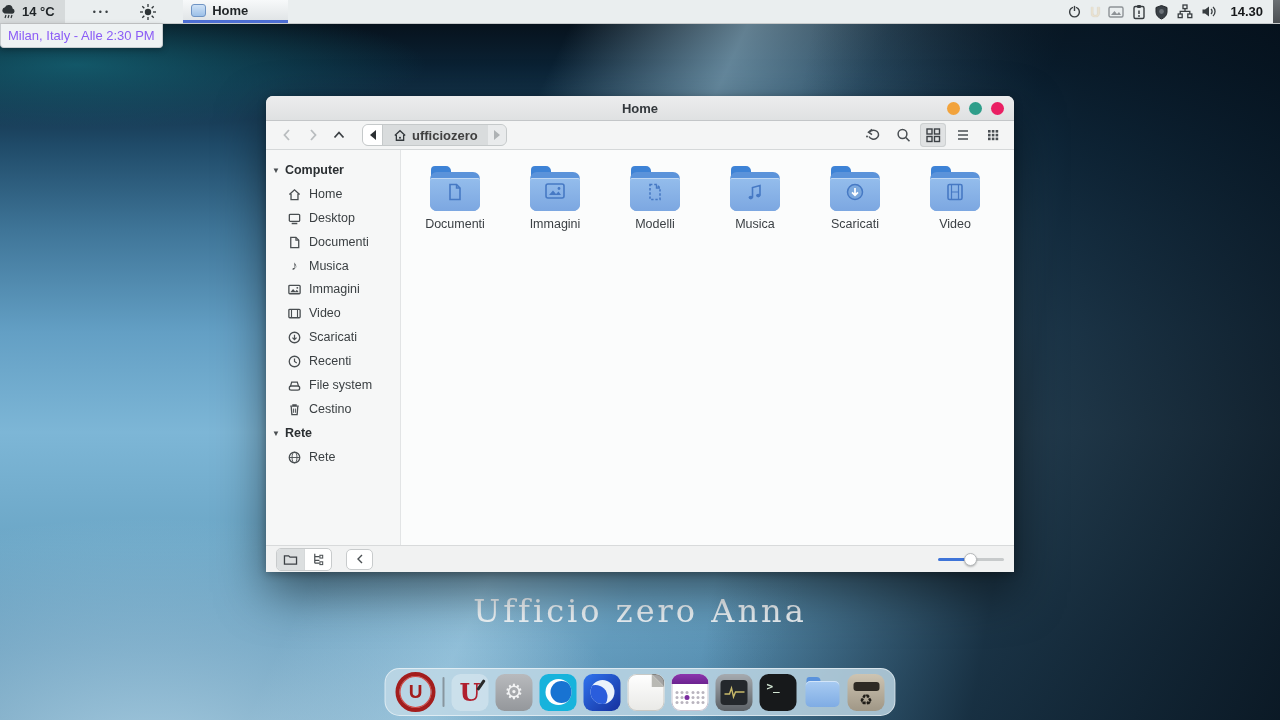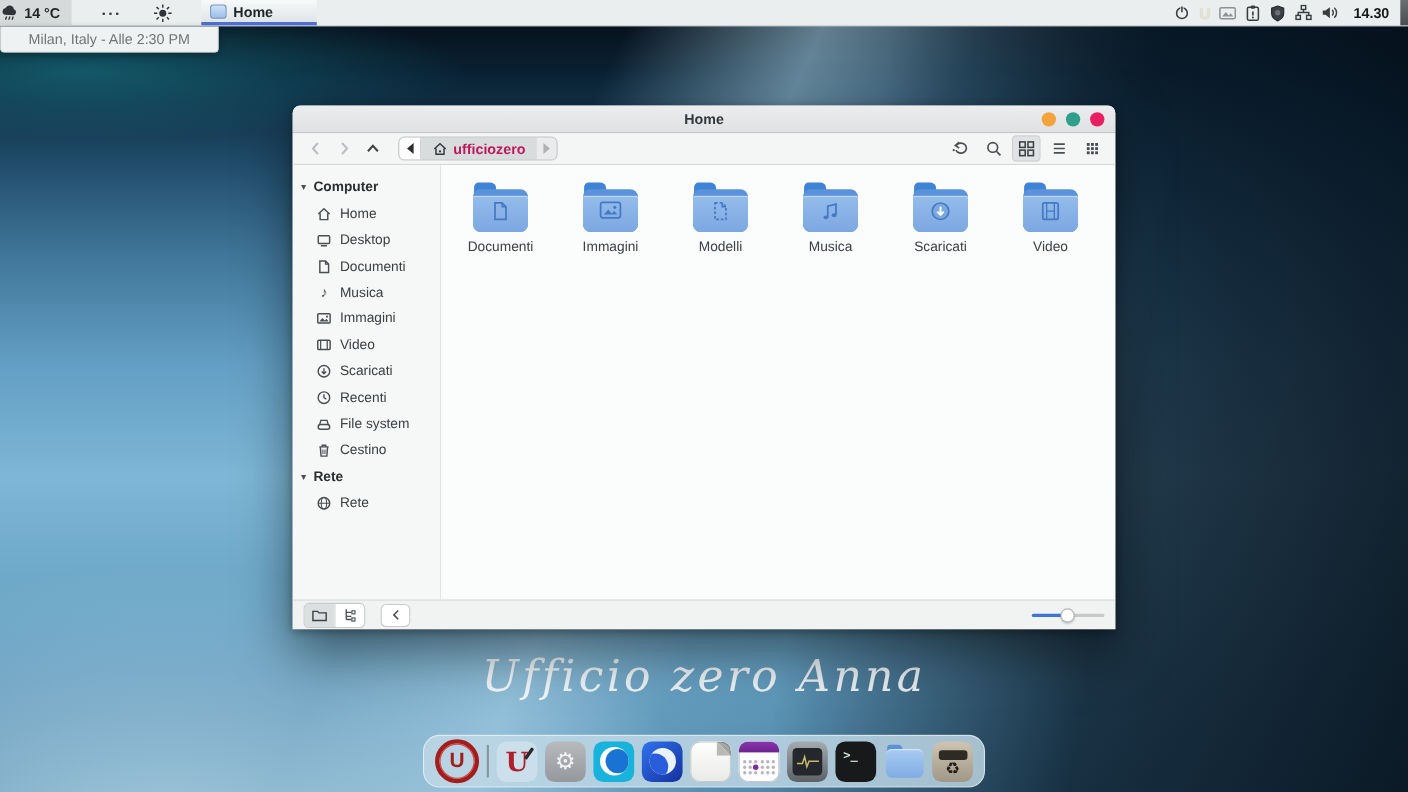--- a/index.html
+++ b/index.html
@@ -37,21 +37,21 @@
   .panel-spacer { flex:1; }
   .tray { display:flex; align-items:center; gap:8px; padding-right:6px; }
   .tray svg { display:block; }
   .tray-ulogo { font-weight:bold; font-size:14px; color:#e9e1d0; text-shadow:0 0 1px #c9c1b0; }
   .panel-clock { font-weight:bold; font-size:13px; color:#16181a; padding:0 4px; display:flex; align-items:center; }
   .panel-edge { width:7px; background:linear-gradient(#6a6f73,#4a4e52); }
 
   .tooltip {
     position:absolute; left:0; top:24px; z-index:60;
     background:#eef2f3; border:1px solid #c7cccf; border-top:none;
-    padding:4px 25px; font-size:13px; color:#737373;
+    padding:4px 7px; font-size:13px; color:#8b5cf6;
     border-radius:0 0 4px 4px; box-shadow:0 2px 6px rgba(0,0,0,0.25);
   }
 
   
   .window {
     position:absolute; left:266px; top:96px; width:748px; height:476px;
     background:#fafbfb; border-radius:7px 7px 0 0;
     box-shadow:0 20px 48px rgba(0,0,0,0.5), 0 2px 8px rgba(0,0,0,0.3);
     display:flex; flex-direction:column; z-index:10; overflow:hidden;
   }
@@ -66,21 +66,21 @@
   .menubar { height:24px; background:#f1f2f2; border-bottom:1px solid #dddfe0;
     display:flex; align-items:center; gap:0; padding-left:9px; font-size:13px; color:#26292c; }
   .menu-item { padding:0 9px; }
 
   .toolbar { height:29px; background:#f4f5f5; border-bottom:1px solid #d5d8d9;
     display:flex; align-items:center; padding:0 8px; }
   .nav-btn { width:26px; height:24px; display:flex; align-items:center; justify-content:center; }
   .breadcrumb { display:flex; align-items:stretch; height:22px; margin-left:10px;
     border:1px solid #c5c9ca; border-radius:6px; overflow:hidden; background:#d9dcdd; }
   .crumb-prev { width:20px; background:#ffffff; display:flex; align-items:center; justify-content:center; border-right:1px solid #c5c9ca; }
-  .crumb-loc { display:flex; align-items:center; gap:5px; padding:0 10px; font-size:13px; font-weight:bold; color:#be185d; }
+  .crumb-loc { display:flex; align-items:center; gap:5px; padding:0 10px; font-size:13px; font-weight:bold; color:#404040; }
   .crumb-next { width:18px; display:flex; align-items:center; justify-content:center; background:#e9ebec; }
   .toolbar-spacer { flex:1; }
   .view-btn { width:26px; height:24px; display:flex; align-items:center; justify-content:center; border-radius:4px; margin-left:4px; }
   .view-btn.active { background:#e0e2e3; box-shadow:inset 0 0 0 1px #cdd0d1; }
 
   .window-body { flex:1; display:flex; min-height:0; }
   .sidebar { width:135px; background:#f6f7f7; border-right:1px solid #e2e4e5;
     padding-top:8px; font-size:12.5px; color:#3b4043; overflow:hidden; }
   .side-header { display:flex; align-items:center; gap:5px; padding:5px 6px; font-weight:bold; color:#2b2f32; }
   .side-header .arrow { font-size:8px; color:#4a4f52; }
@@ -116,21 +116,21 @@
     width:27px; height:21px; display:flex; align-items:center; justify-content:center; color:#4a4f52; font-size:11px; }
   .sb-text { position:absolute; left:0; right:0; text-align:center; font-size:12.5px; color:#4b5054; pointer-events:none; }
   .zoom-slider { margin-left:auto; display:flex; align-items:center; width:66px; height:14px; position:relative; }
   .zoom-track-a { height:3px; width:32px; background:#3e74d8; border-radius:2px; }
   .zoom-track-b { height:3px; flex:1; background:#c7cacb; border-radius:2px; }
   .zoom-thumb { position:absolute; left:26px; top:1px; width:13px; height:13px; border-radius:50%;
     background:#fff; border:1px solid #b5b8ba; box-shadow:0 1px 2px rgba(0,0,0,0.25); }
 
   
   .watermark { position:absolute; left:0; right:0; top:592px; text-align:center;
-    font-family:"DejaVu Serif", serif; font-style:italic; font-size:40px;
+    font-family:"DejaVu Serif", serif; font-size:32px;
     color:rgba(255,255,255,0.88); letter-spacing:3px; z-index:5; }
 
   
   .dock { position:absolute; left:50%; bottom:4px; transform:translateX(-50%);
     height:48px; display:flex; align-items:center; gap:7px; padding:0 10px;
     background:rgba(193,217,231,0.82); border:1px solid rgba(255,255,255,0.55);
     border-radius:15px; z-index:20; }
   .dock-item { width:37px; height:37px; border-radius:9px; position:relative;
     display:flex; align-items:center; justify-content:center; flex:none; }
   .dock-sep { width:2px; height:30px; background:#87959e; border-radius:1px; flex:none; }

